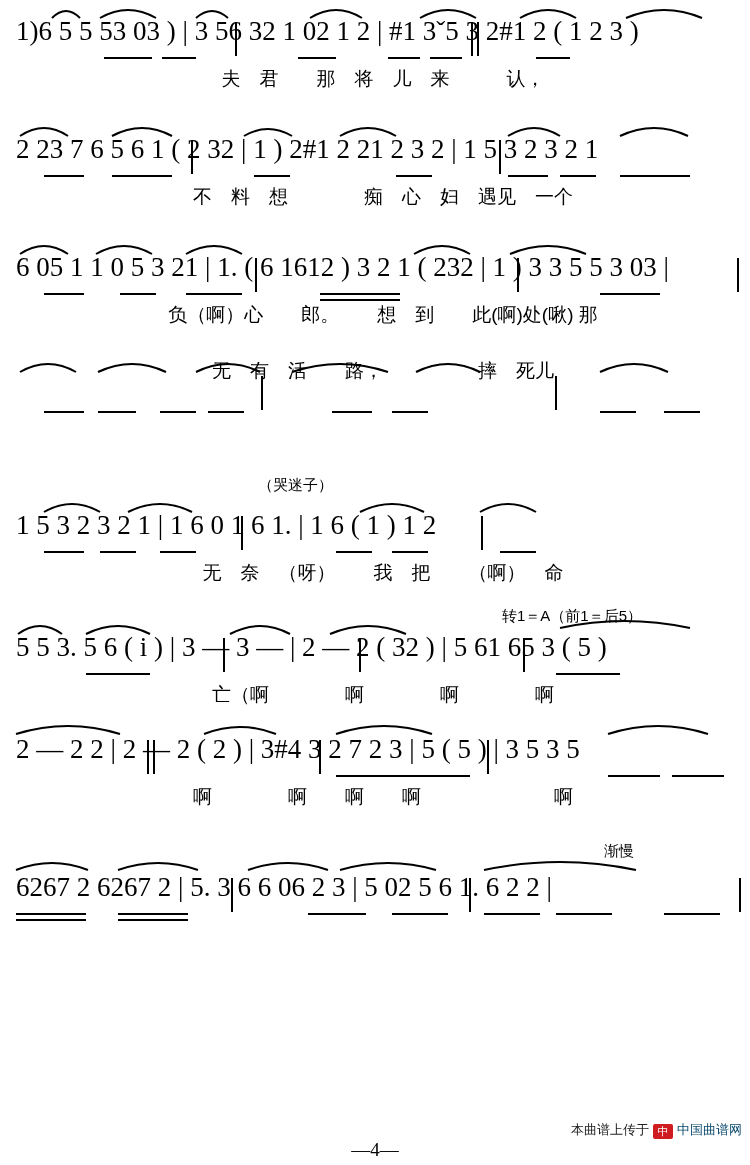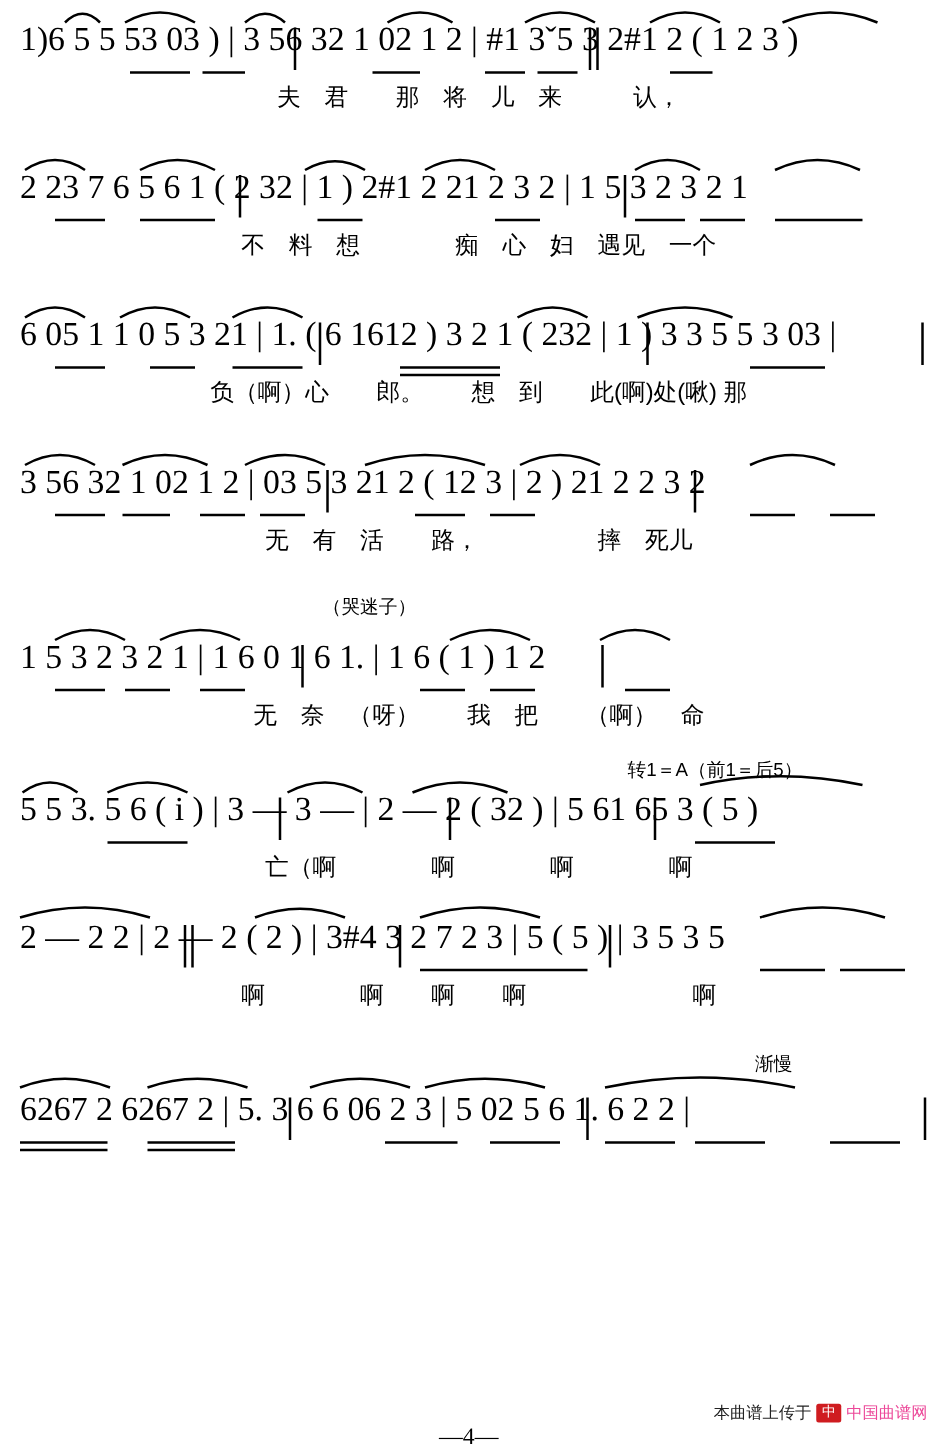--- a/index.html
+++ b/index.html
@@ -63,35 +63,35 @@
     font-size: 19px;
   }
   .credit {
     position: absolute;
     right: 8px;
     bottom: 26px;
     font-family: "Liberation Sans", sans-serif;
     font-size: 13px;
     color: #222;
     display: flex;
-    align-items: center;
+    align-items: flex-end;
     gap: 4px;
   }
   .credit .logo {
     display: inline-block;
     width: 20px; height: 15px;
     background: #cf1c20;
     color: #fff;
     font-size: 11px;
     line-height: 15px;
     text-align: center;
     border-radius: 2px;
     font-family: "Liberation Sans", sans-serif;
   }
-  .credit .site { color: #ec4899; font-size: 13px; }
+  .credit .site { color: #0c4a6e; font-size: 13px; }
   .anno {
     position: absolute;
     font-family: Liberation Sans, sans-serif;
     font-size: 15px;
   }
 </style>
 </head>
 <body>
 
 <div class="sheet">
@@ -177,21 +177,20 @@
       <line x1="98" y1="58" x2="136" y2="58" stroke="#000" stroke-width="2"></line>
       <line x1="160" y1="58" x2="196" y2="58" stroke="#000" stroke-width="2"></line>
       <line x1="208" y1="58" x2="244" y2="58" stroke="#000" stroke-width="2"></line>
       <line x1="332" y1="58" x2="372" y2="58" stroke="#000" stroke-width="2"></line>
       <line x1="392" y1="58" x2="428" y2="58" stroke="#000" stroke-width="2"></line>
       <line x1="600" y1="58" x2="636" y2="58" stroke="#000" stroke-width="2"></line>
       <line x1="664" y1="58" x2="700" y2="58" stroke="#000" stroke-width="2"></line>
       <line x1="262" y1="22" x2="262" y2="56" stroke="#000" stroke-width="2"></line>
       <line x1="556" y1="22" x2="556" y2="56" stroke="#000" stroke-width="2"></line>
     </svg>
-    <div class="notes-row">3 56  32 1 02 1 2 | 03  5 3  21 2 ( 12 3 | 2 ) 21 2  2  3 2</div>
     <div class="lyric-row">无　有　活　　路，　　　　　摔　死儿</div>
   </div>
 
   <div class="system">
     <div class="anno" style="left:258px;top:4px">（哭迷子）</div>
     <svg width="750" height="118" style="position:absolute;left:0;top:22px">
       <path d="M44 18 Q72 2 100 18" stroke="#000" fill="none" stroke-width="2"></path>
       <path d="M128 18 Q160 2 192 18" stroke="#000" fill="none" stroke-width="2"></path>
       <path d="M360 18 Q392 2 424 18" stroke="#000" fill="none" stroke-width="2"></path>
       <path d="M480 18 Q508 2 536 18" stroke="#000" fill="none" stroke-width="2"></path>

